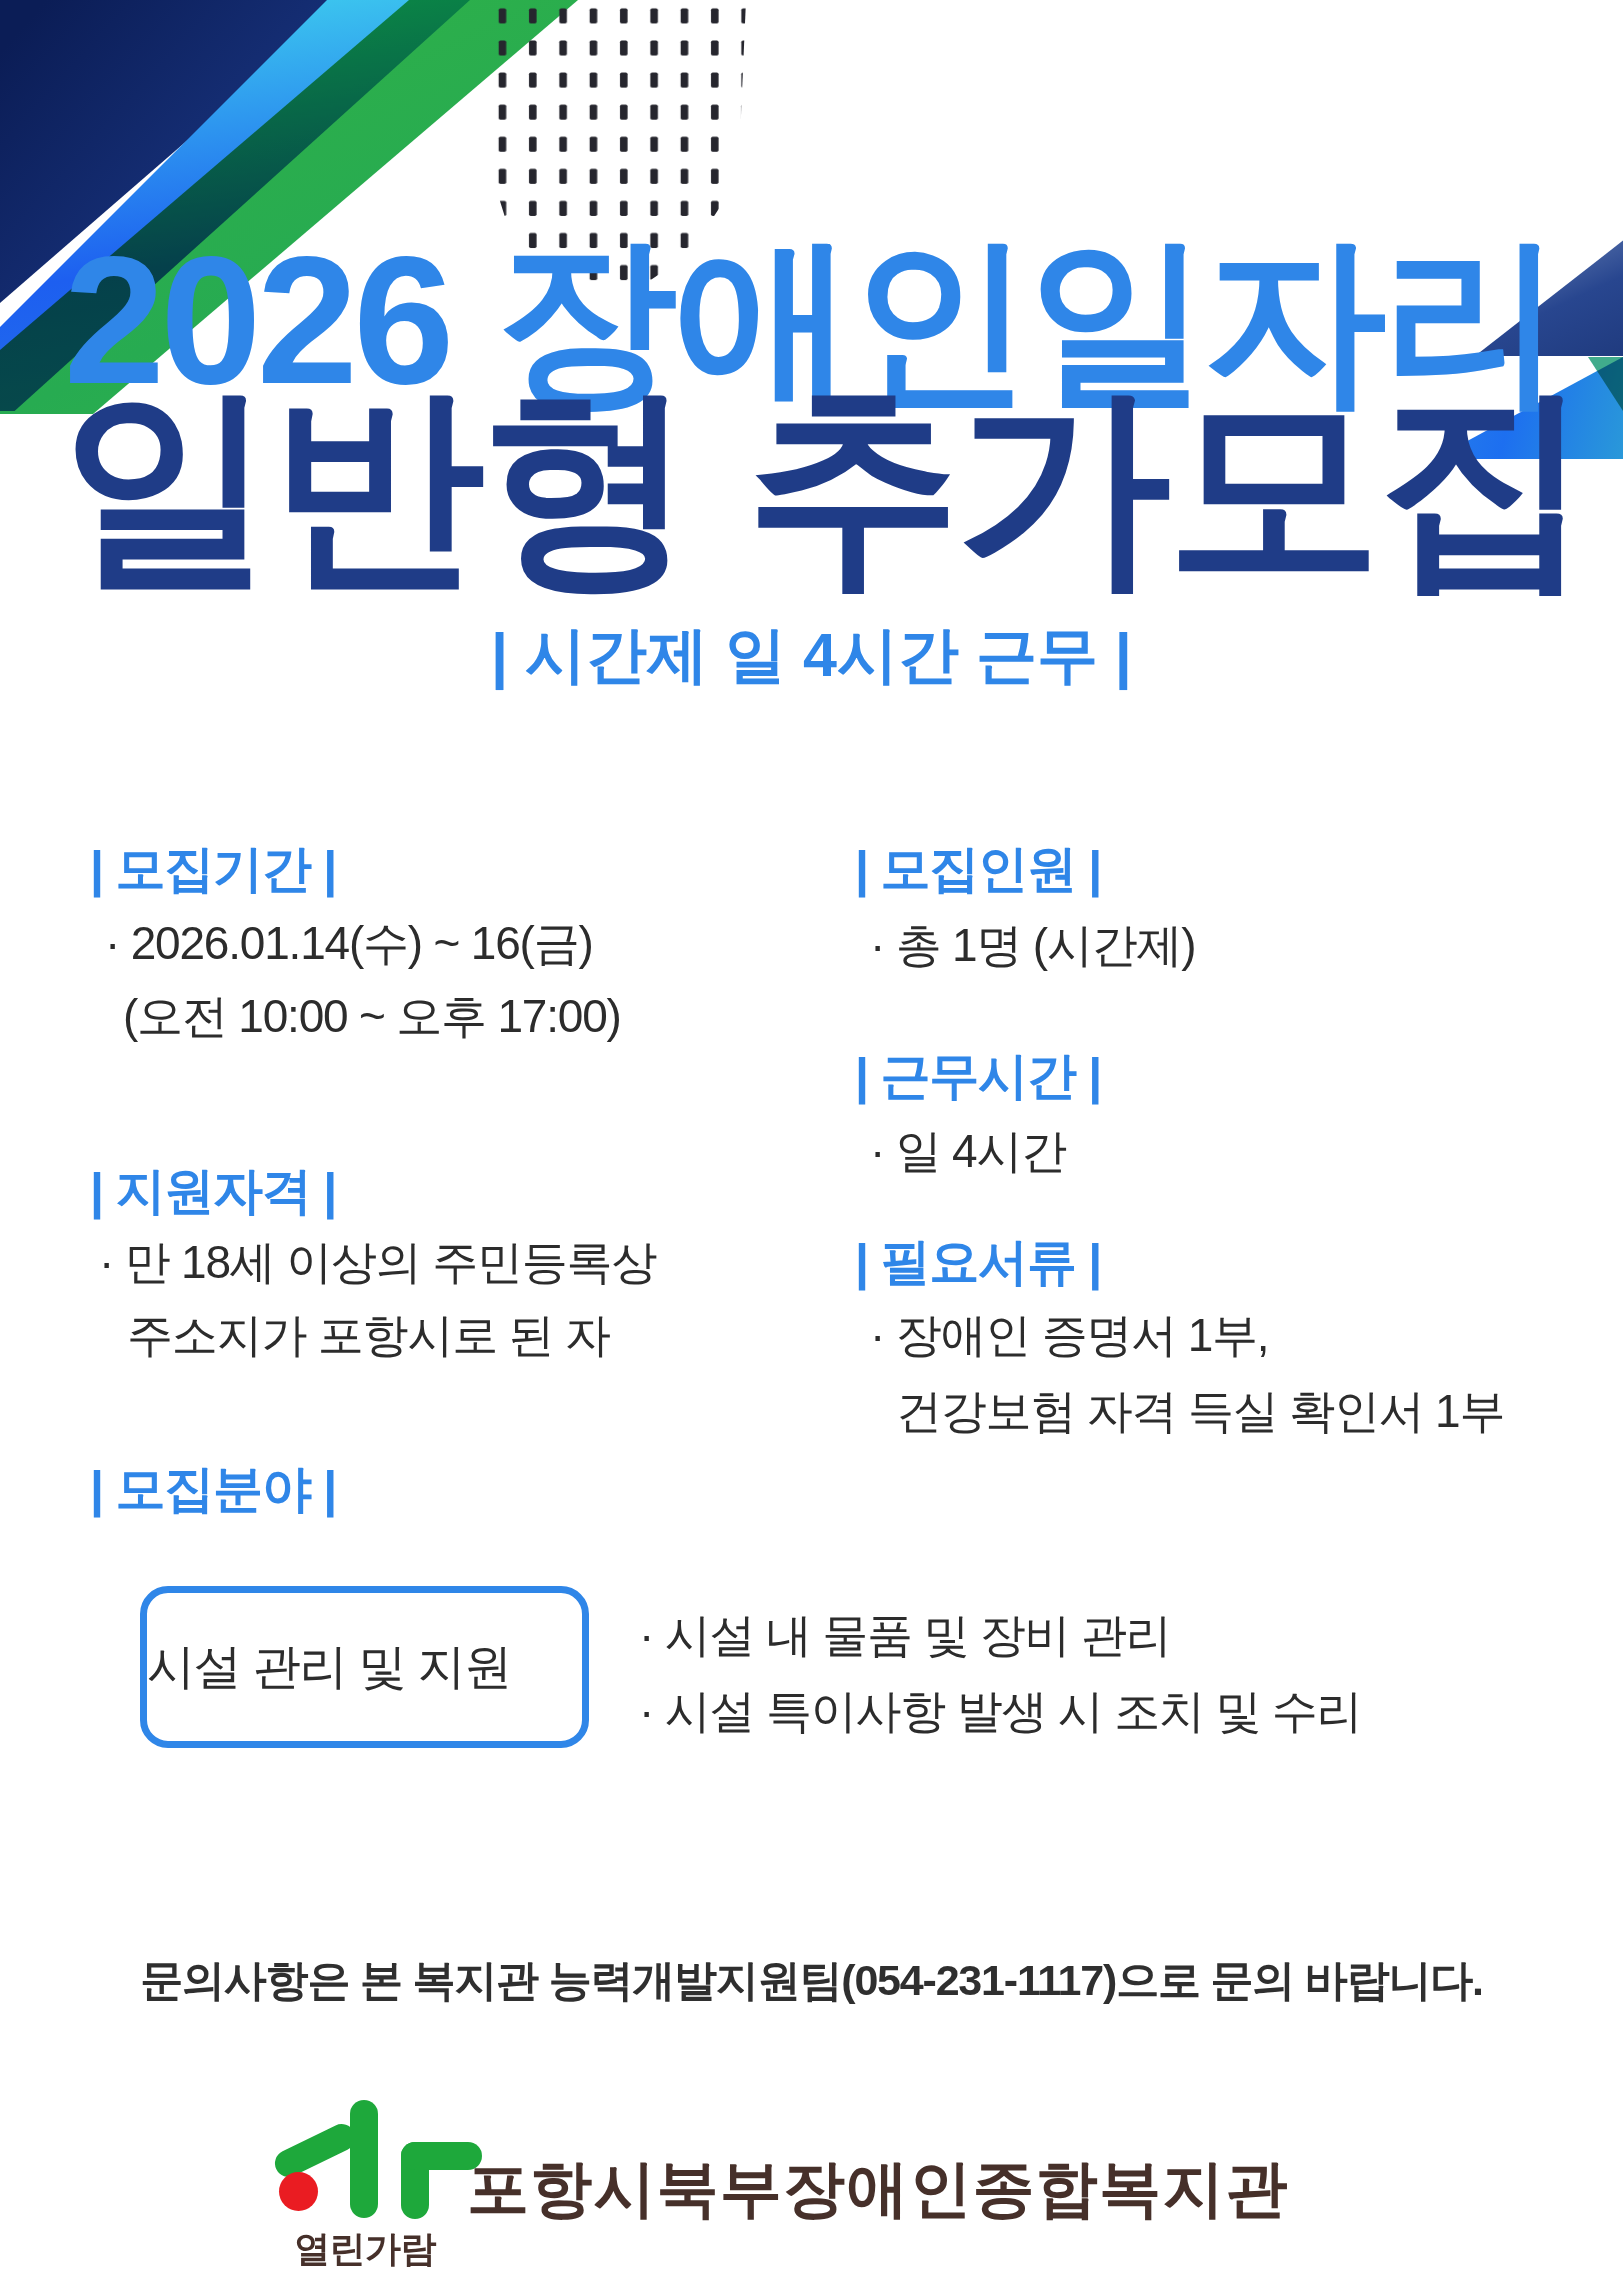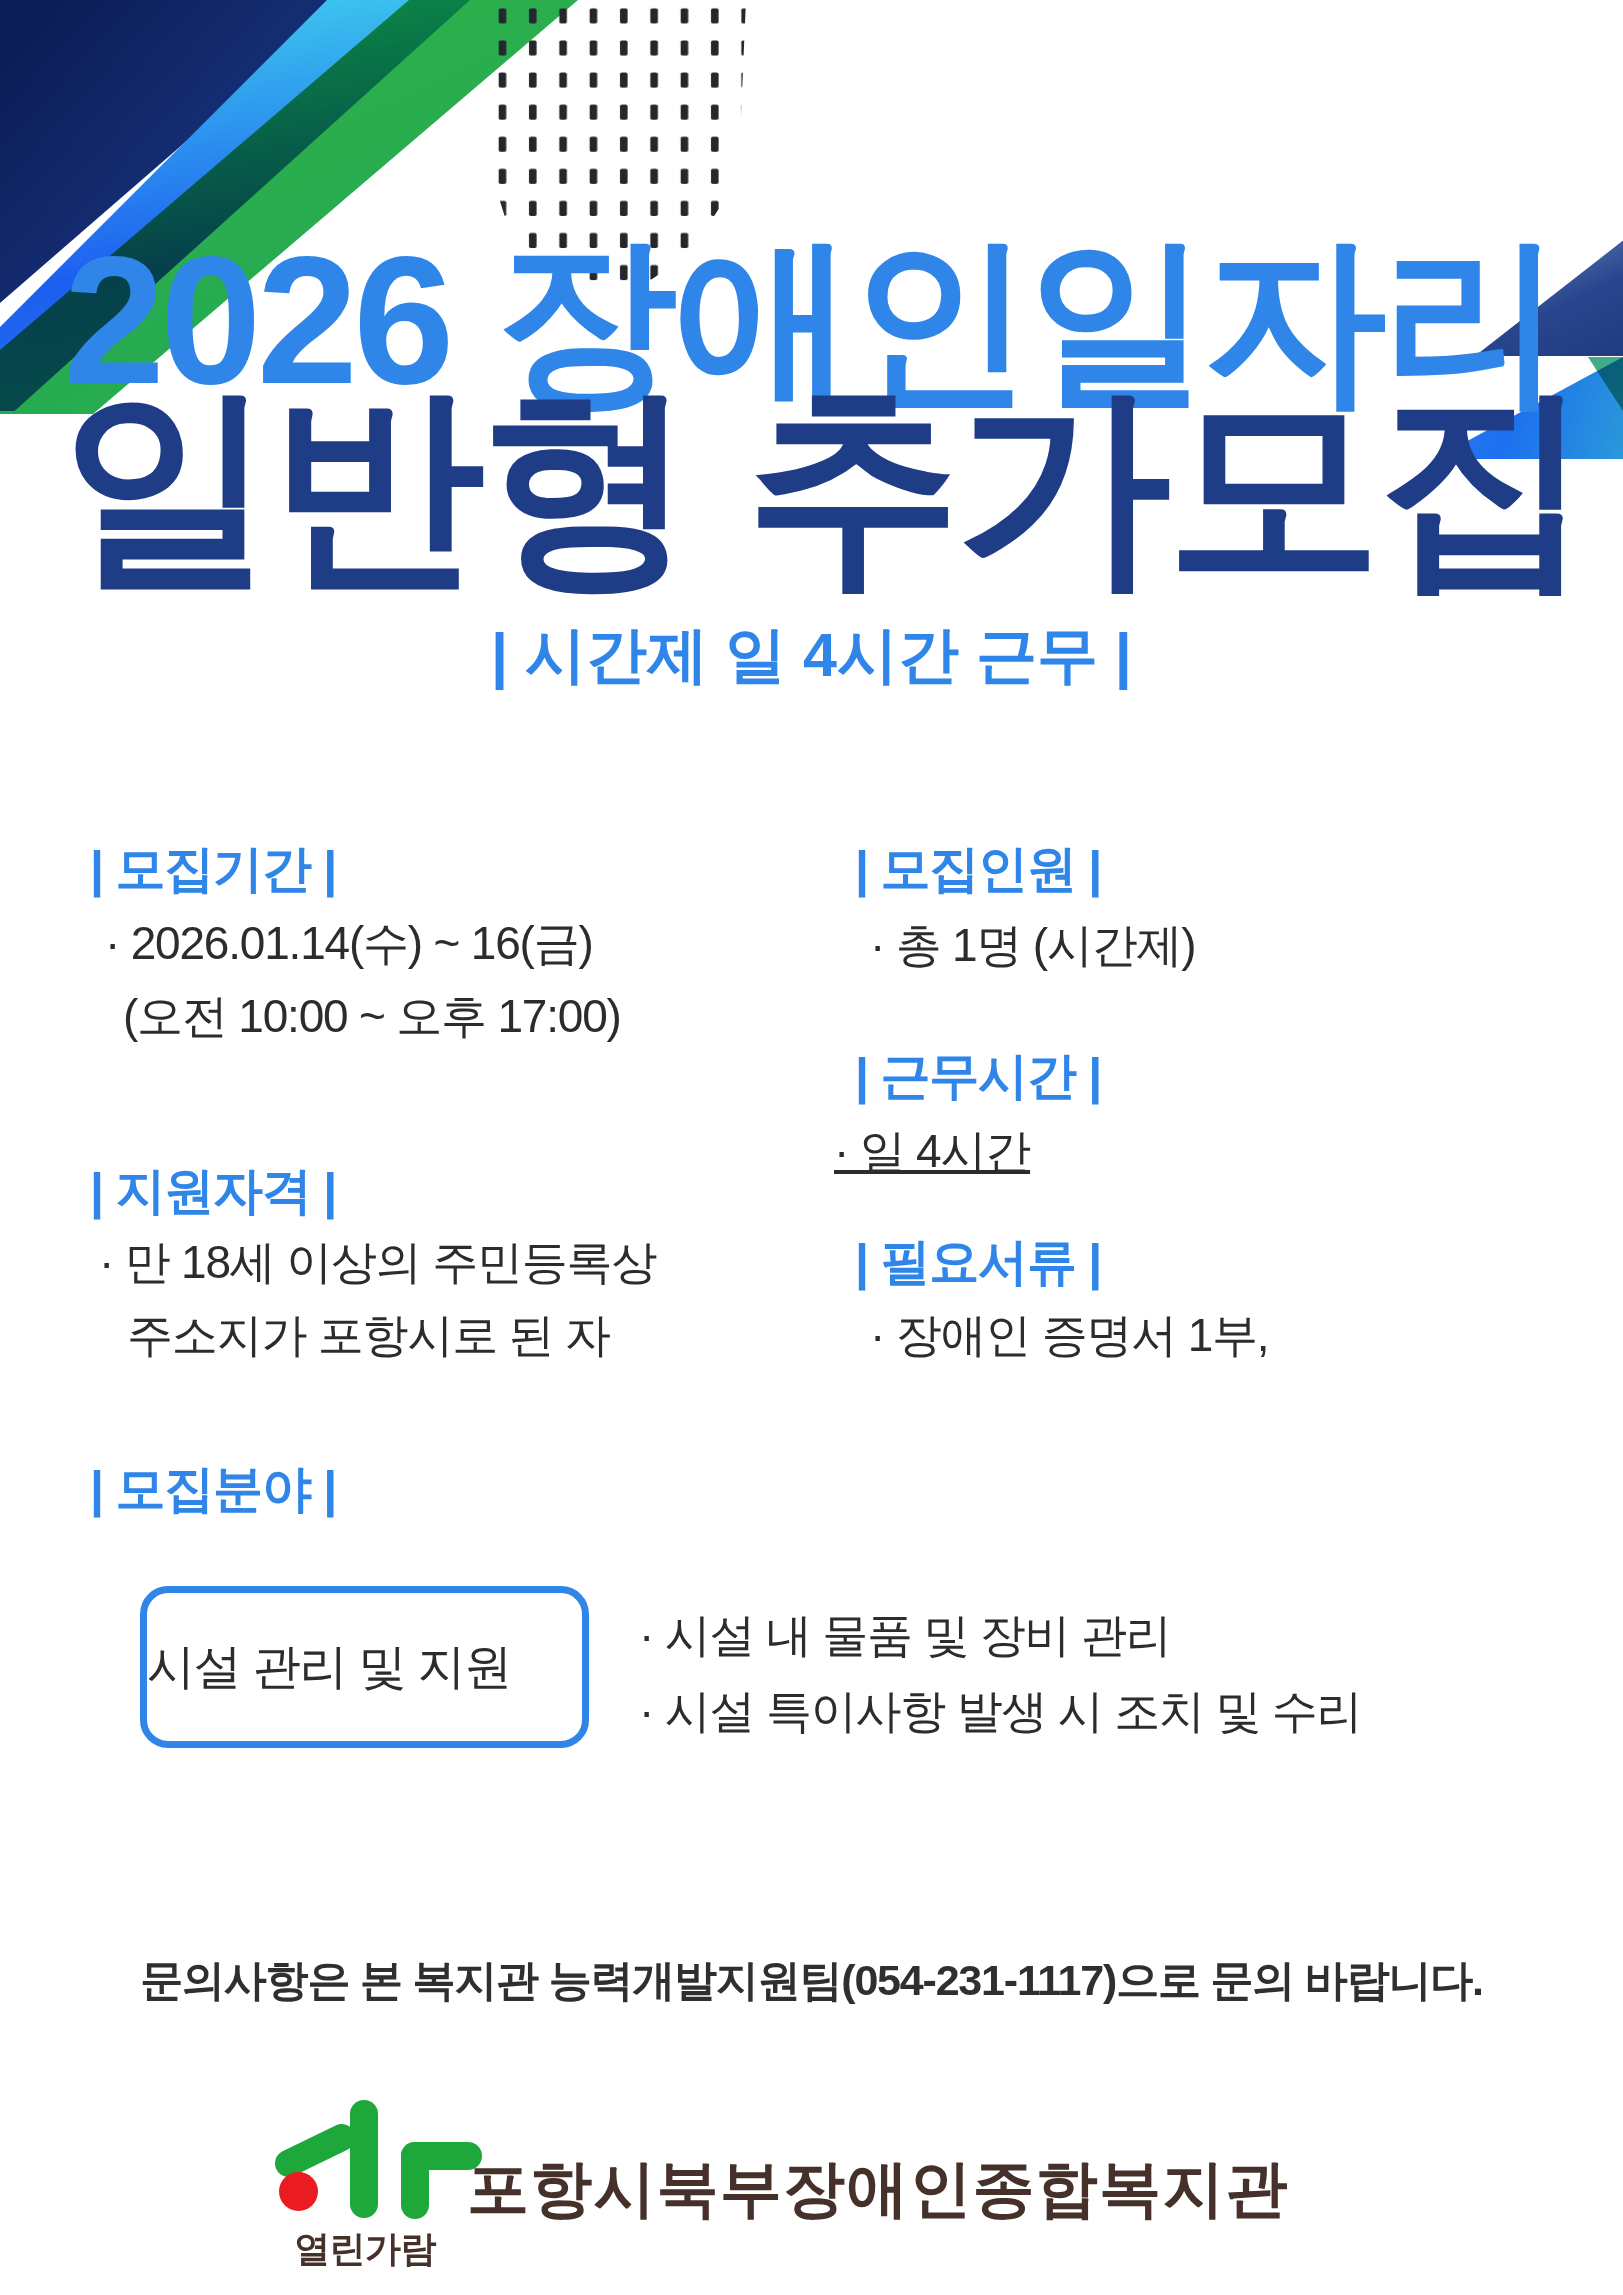--- a/index.html
+++ b/index.html
@@ -75,21 +75,21 @@
   .h-period{left:90px;top:844px;}
   .b-period1{left:105px;top:920px;}
   .b-period2{left:123px;top:993px;}
   .h-eligibility{left:90px;top:1166px;}
   .b-eligibility1{left:99px;top:1239px;}
   .b-eligibility2{left:127px;top:1312px;}
   .h-field{left:90px;top:1464px;}
   .h-headcount{left:855px;top:844px;}
   .b-headcount1{left:870px;top:922px;}
   .h-hours{left:855px;top:1051px;}
-  .b-hours1{left:834px;top:1128px;text-decoration:underline;}
+  .b-hours1{left:870px;top:1128px;}
   .h-documents{left:855px;top:1237px;}
   .b-documents1{left:870px;top:1312px;}
   .b-documents2{left:896px;top:1388px;}
   .field-box{
     position:absolute;left:140px;top:1586px;width:449px;height:162px;
     border:7px solid var(--accent-blue,#2f86e8);border-radius:28px;
     display:flex;align-items:center;justify-content:flex-start;
     box-sizing:border-box;background:#ffffff;
   }
   .field-box span{
@@ -175,20 +175,21 @@
   <div class="sec-heading h-field">| 모집분야 |</div>
 
   <div class="sec-heading h-headcount">| 모집인원 |</div>
   <div class="sec-body b-headcount1">· 총 1명 (시간제)</div>
 
   <div class="sec-heading h-hours">| 근무시간 |</div>
   <div class="sec-body b-hours1">· 일 4시간</div>
 
   <div class="sec-heading h-documents">| 필요서류 |</div>
   <div class="sec-body b-documents1">· 장애인 증명서 1부,</div>
+  <div class="sec-body b-documents2">건강보험 자격 득실 확인서 1부</div>
 
   <div class="field-box">
     <span>시설 관리 및 지원</span>
   </div>
   <div class="sec-body b-duty1">· 시설 내 물품 및 장비 관리</div>
   <div class="sec-body b-duty2">· 시설 특이사항 발생 시 조치 및 수리</div>
 
   <div class="contact">문의사항은 본 복지관 능력개발지원팀(054-231-1117)으로 문의 바랍니다.</div>
 
   <div class="logo-mark">

